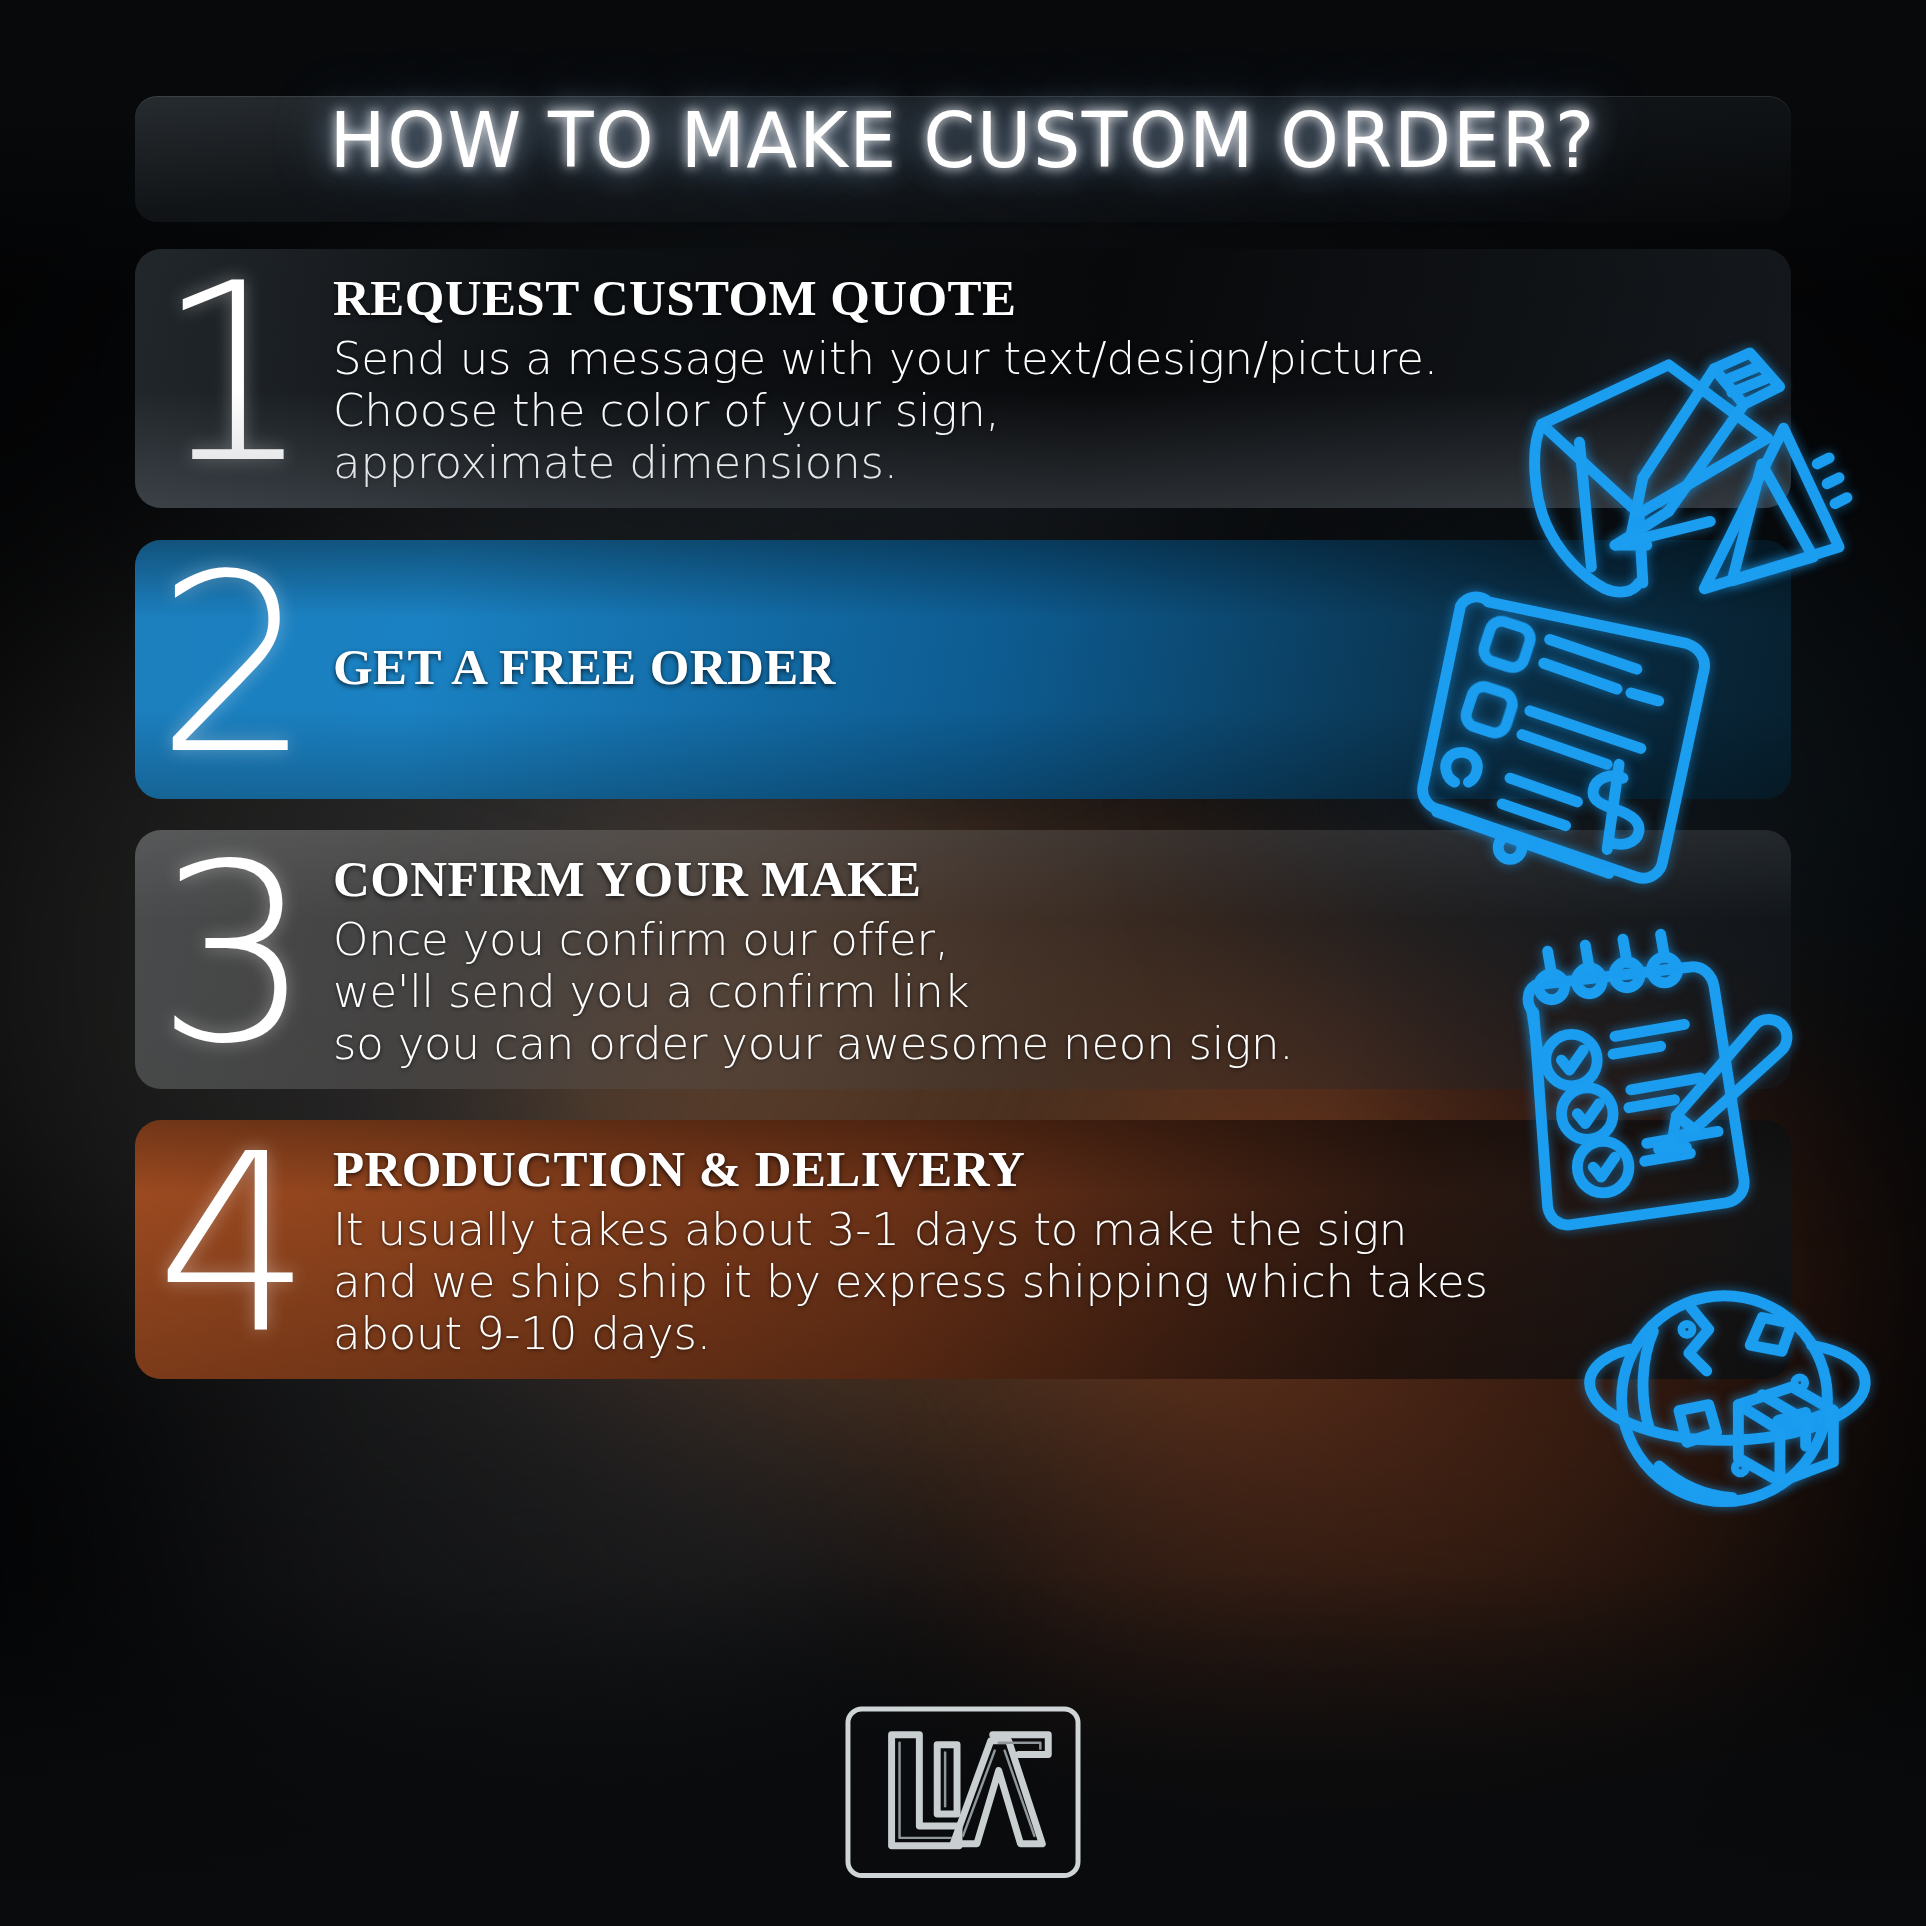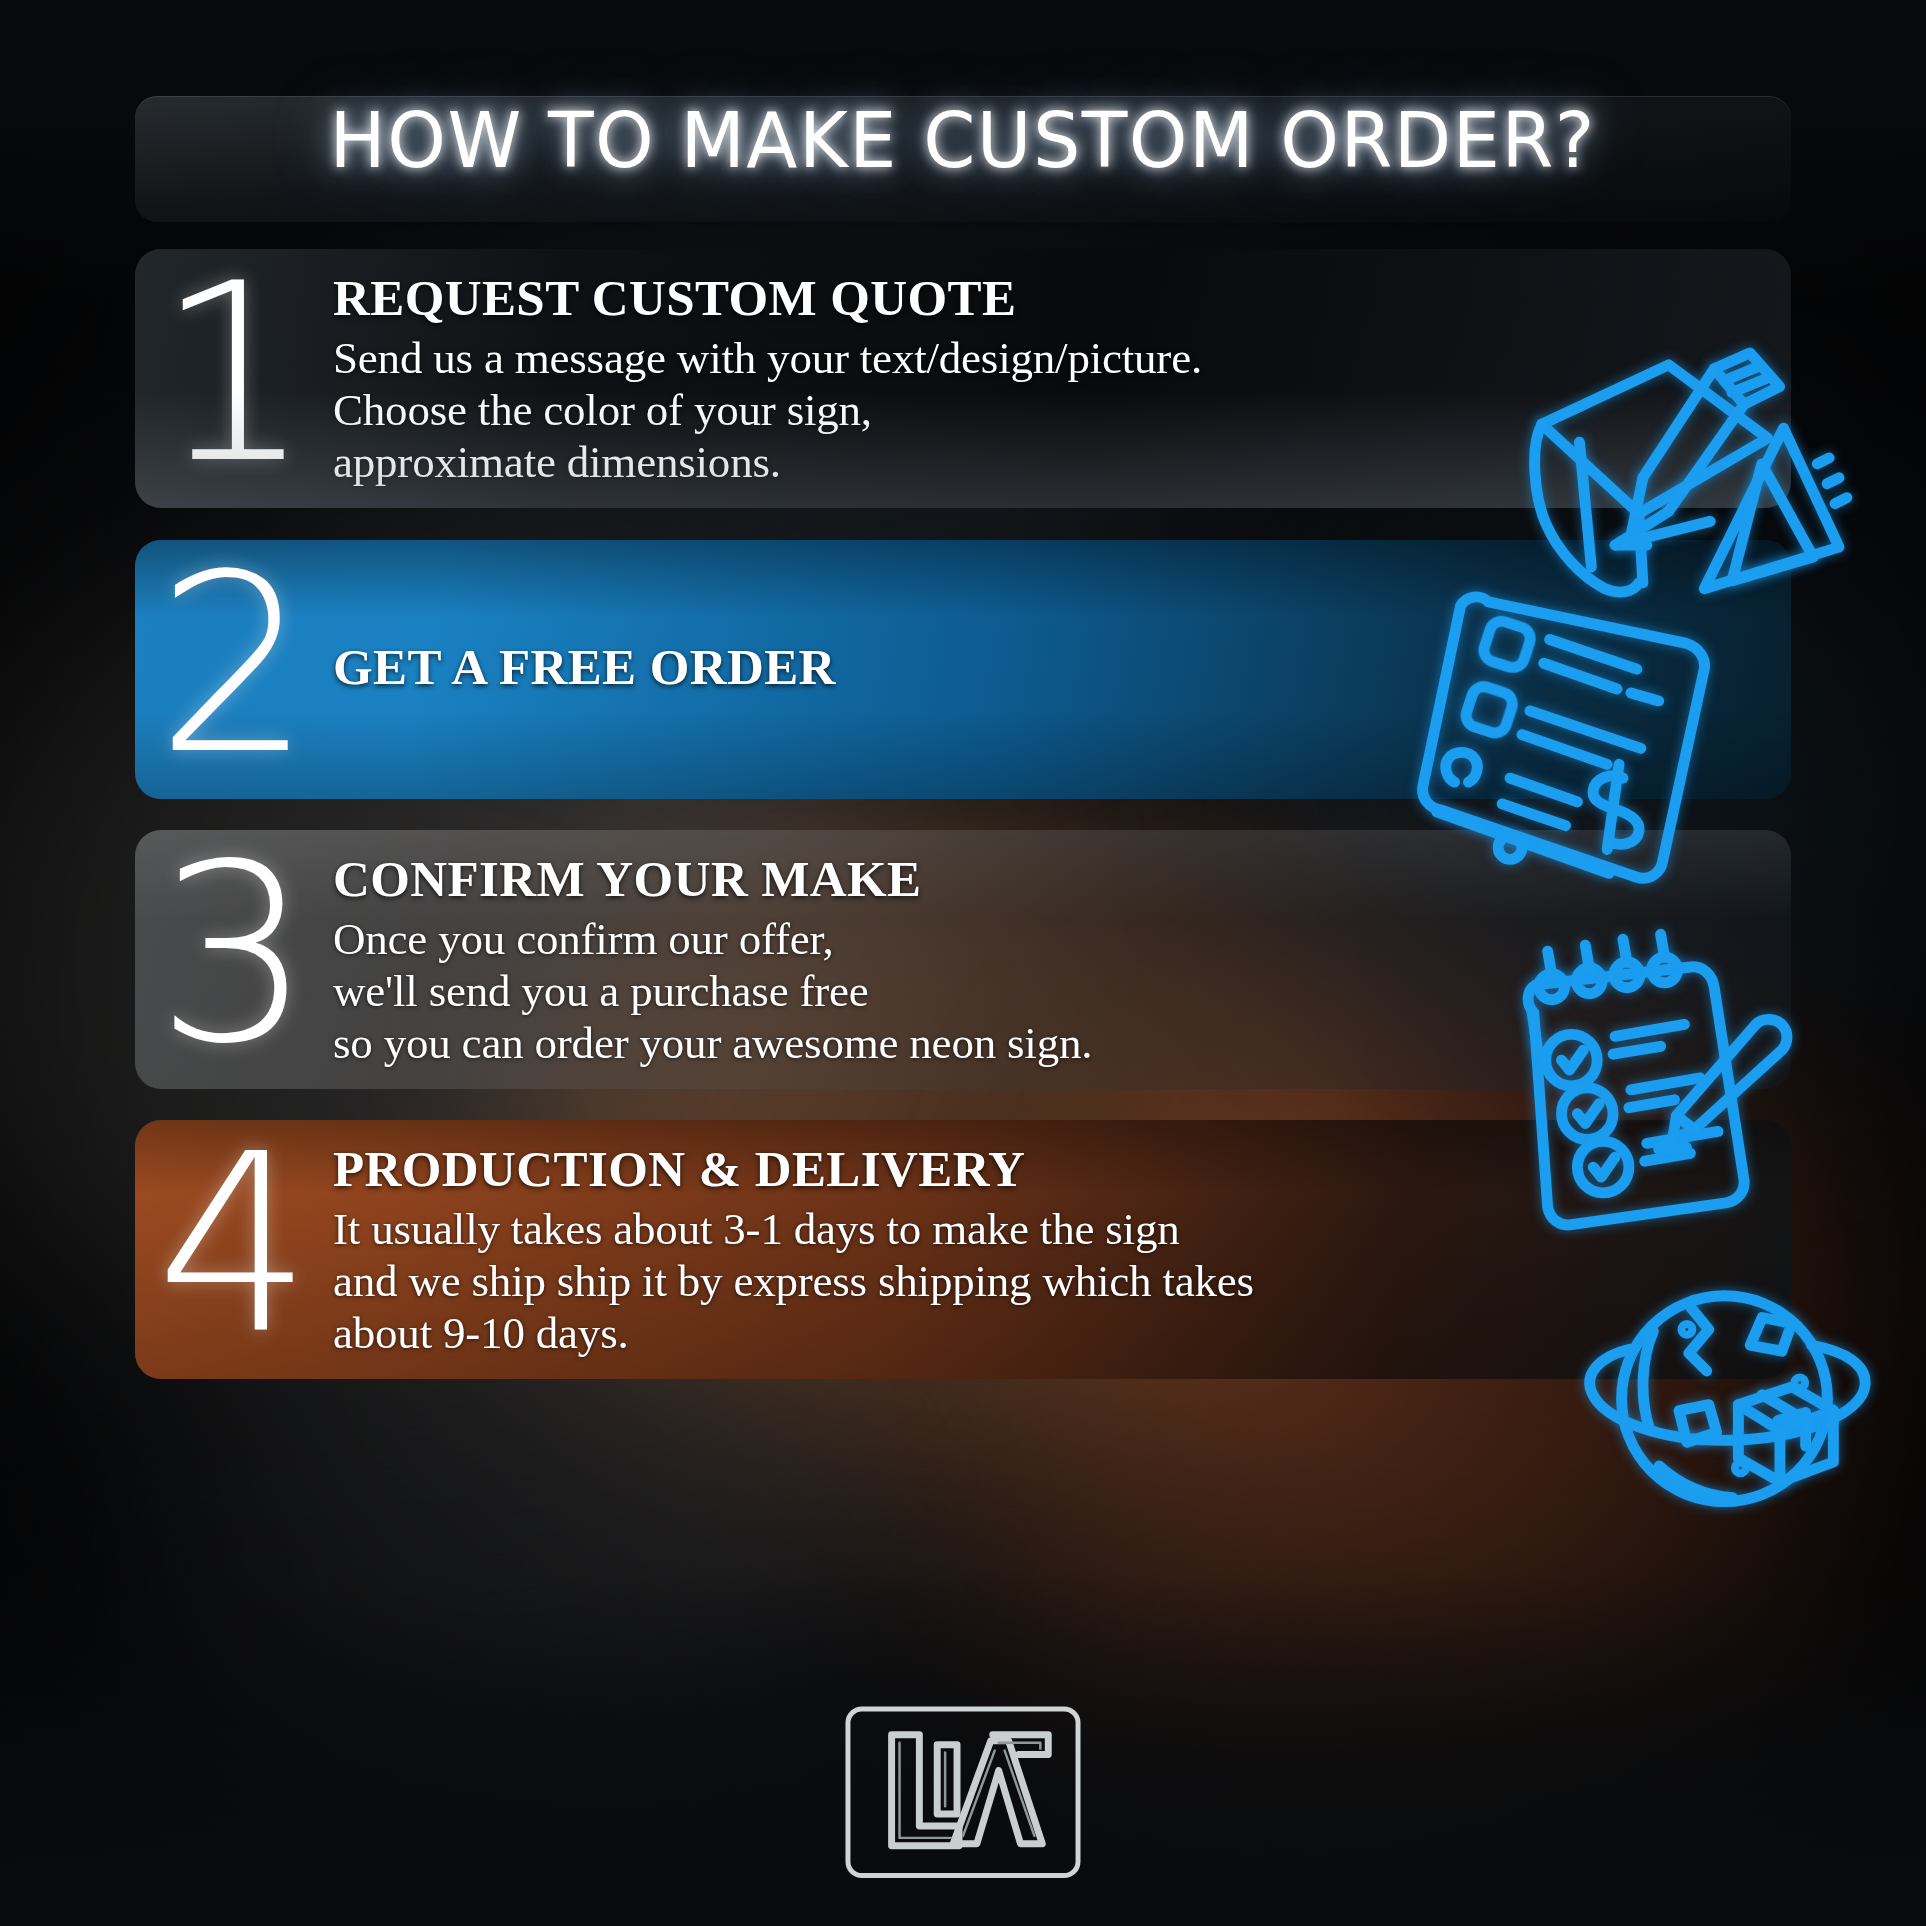--- a/index.html
+++ b/index.html
@@ -63,21 +63,21 @@
     font-size:51px; font-weight:700; color:#fff; letter-spacing:0.4px; line-height:1.12;
     font-family:Liberation Serif, serif;
     text-shadow:0 2px 5px rgba(0,0,0,.75);
     margin-bottom:6px;
   }
   .desc {
     font-family:"DejaVu Sans", sans-serif;
     font-size:45px; font-weight:300; color:#fff; line-height:1.15; letter-spacing:-0.2px;
     text-shadow:0 1px 4px rgba(0,0,0,.65);
   }
-  .desc span { display:block;font-family:Liberation Serif, serif; }
+  .desc span { display:block; }
 
   
   #step1 { top:249px; height:259px;
     background:linear-gradient(100deg, rgba(52,60,66,.62) 0%, rgba(14,17,20,.90) 26%, rgba(8,9,11,.95) 58%, rgba(26,31,36,.75) 100%); }
   #step1::after{ content:""; position:absolute; left:0; right:0; bottom:0; height:46%;
     background:linear-gradient(0deg, rgba(120,130,140,.30) 0%, rgba(120,130,140,0) 100%); pointer-events:none; }
 
   #step2 { top:540px; height:259px;
     background:linear-gradient(100deg, #1c7fbe 0%, #1a81c2 18%, #0d5b90 52%, #0a2f47 82%, #07202f 100%); }
   #step2::before{ content:""; position:absolute; inset:0;
@@ -155,21 +155,21 @@
     </div>
   </div>
 
   <div class="step" id="step3">
     <div class="inner">
       <div class="num">3</div>
       <div class="body">
         <div class="head">CONFIRM YOUR MAKE</div>
         <div class="desc">
           <span>Once you confirm our offer,</span>
-          <span>we'll send you a purchase free</span>
+          <span>we'll send you a confirm link</span>
           <span>so you can order your awesome neon sign.</span>
         </div>
       </div>
     </div>
   </div>
 
   <div class="step" id="step4">
     <div class="inner">
       <div class="num">4</div>
       <div class="body">

